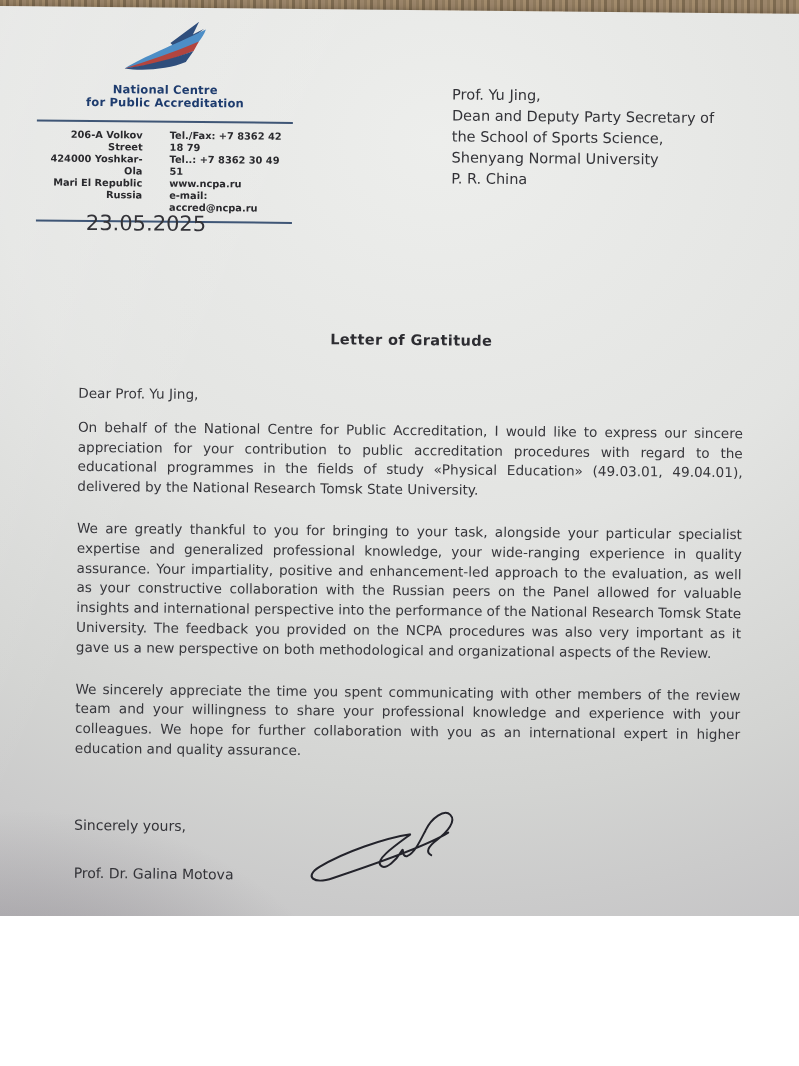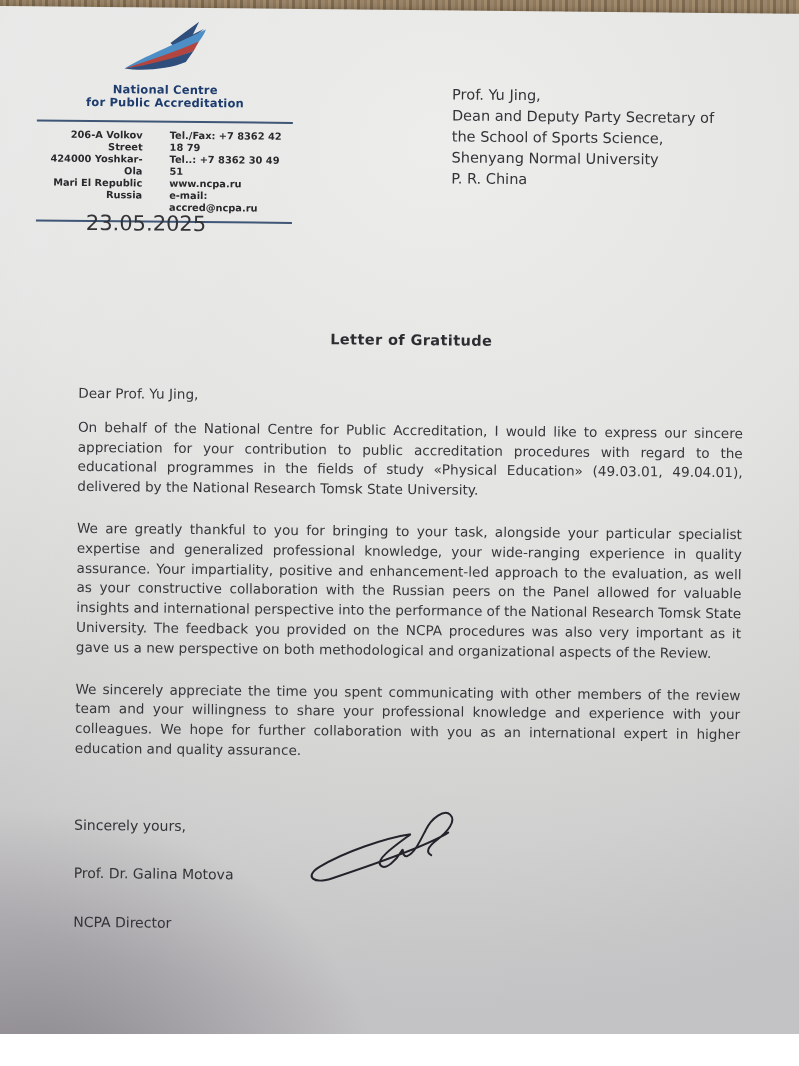--- a/index.html
+++ b/index.html
@@ -1,21 +1,21 @@
 <!DOCTYPE html>
 <html><head>
 <meta charset="utf-8">
 <style>
   * { margin:0; padding:0; box-sizing:border-box; }
   html,body { width:799px; height:1066px; overflow:hidden; }
   body { font-family:"DejaVu Sans", sans-serif; }
 
   
   .scene {
-    position:relative; width:799px; height:1034px; overflow:hidden;
+    position:relative; width:799px; height:916px; overflow:hidden;
     background:
       repeating-linear-gradient(90deg,
         #8f7a5e 0 3px, #a28b6c 3px 6px, #7d6a50 6px 9px, #9b856a 9px 13px),
       #96816a;
   }
 
   
   .paper {
     position:absolute; left:-10px; top:6px; width:820px; height:1085px;
     transform:rotate(0.55deg); transform-origin:top left;

